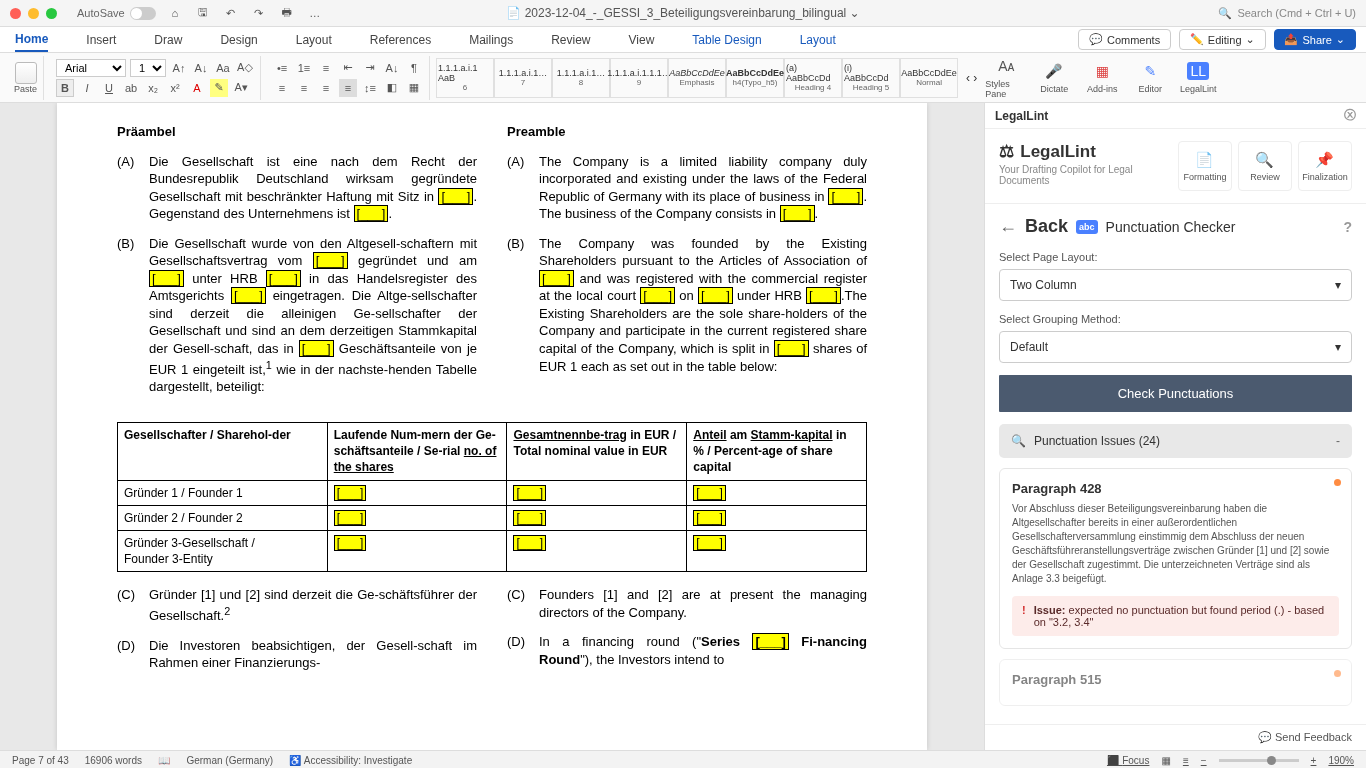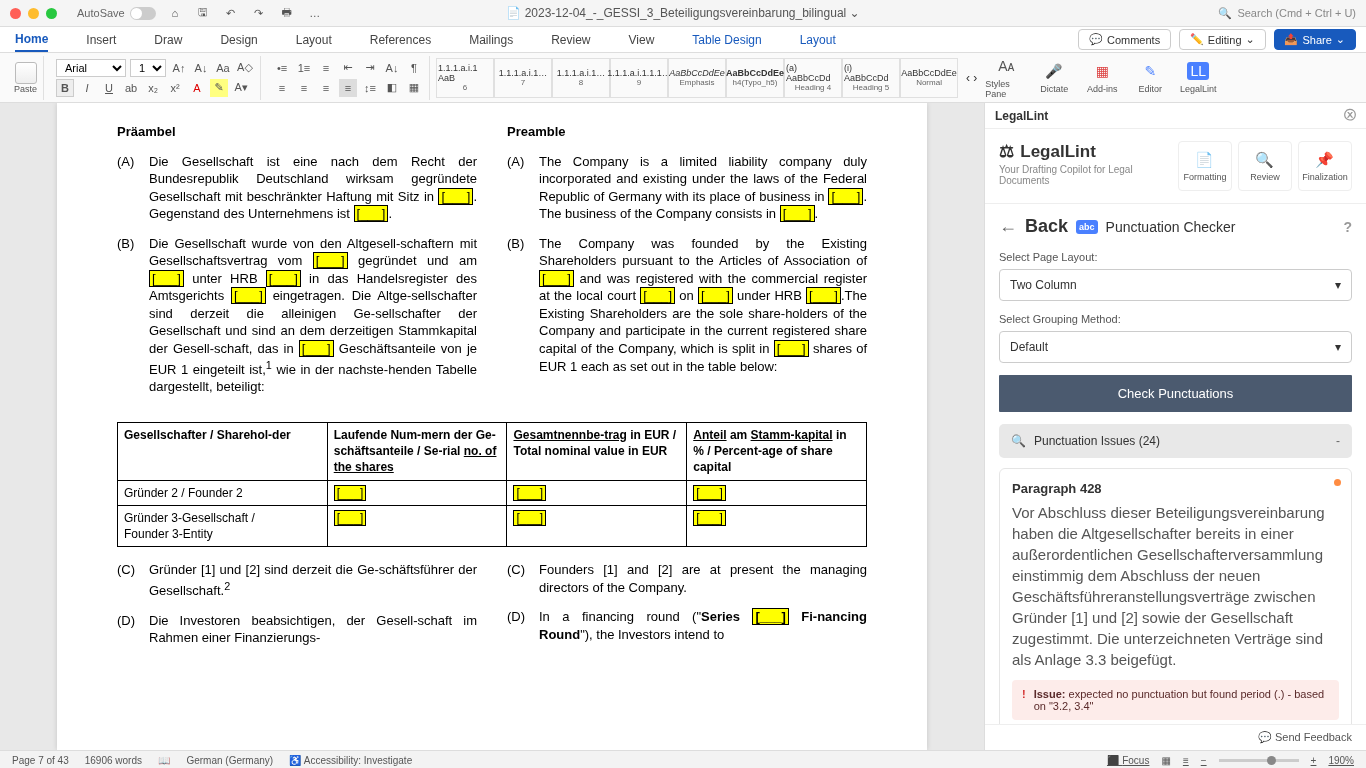--- a/index.html
+++ b/index.html
@@ -63,21 +63,21 @@
 .back .chip{background:#4a80ff;color:#fff;font-size:9px;padding:2px 3px;border-radius:3px;}
 .back .q{margin-left:auto;color:#999;font-size:14px;}
 .lbl{font-size:11px;color:#555;margin-bottom:6px;}
 .sel{width:100%;border:1px solid #ccc;border-radius:4px;padding:8px 10px;font-size:12px;background:#fff;display:flex;justify-content:space-between;cursor:pointer;margin-bottom:12px;}
 .primary{width:100%;background:#4b5a6f;color:#fff;border:none;border-radius:1px;padding:11px;font-size:13px;cursor:pointer;margin-bottom:12px;}
 .acc{background:#e8e8e8;border-radius:5px;padding:10px 12px;font-size:12px;display:flex;align-items:center;gap:8px;margin-bottom:10px;}
 .acc .cnt{margin-left:auto;color:#666;}
 .card{border:1px solid #e5e5e5;border-radius:6px;padding:12px;margin-bottom:10px;position:relative;}
 .card .dot{position:absolute;top:10px;right:10px;width:7px;height:7px;background:#ff8c42;border-radius:50%;}
 .card h4{font-size:13px;font-weight:700;margin-bottom:6px;}
-.card p{font-size:15px;color:#555;line-height:1.4;}
+.card p{font-size:10px;color:#555;line-height:1.4;}
 .issue{background:#fdecea;border-radius:4px;padding:8px 10px;margin-top:10px;font-size:11px;color:#5a2a2a;display:flex;gap:8px;}
 .issue .ex{color:#d32f2f;font-weight:bold;}
 .feedback{text-align:right;padding:6px 14px;font-size:11px;color:#555;border-top:1px solid #eee;cursor:pointer;}
 .status{height:19px;background:#f3f3f3;border-top:1px solid #ddd;display:flex;align-items:center;padding:0 12px;font-size:10px;color:#555;gap:16px;}
 .status .rt{margin-left:auto;display:flex;gap:12px;align-items:center;text-decoration:underline;}
 .slider{width:80px;height:3px;background:#ccc;position:relative;}
 .slider::after{content:'';position:absolute;left:60%;top:-3px;width:9px;height:9px;background:#888;border-radius:50%;}
 </style>
 </head>
 <body>
@@ -261,20 +261,26 @@
       </div>
       <table class="doc">
         <tbody>
             <tr>
           <th style="width:28%">Gesellschafter / Sharehol-der</th>
           <th style="width:24%"><span>Laufende Num-mern der Ge-schäftsanteile / Se-rial </span><span class="u">no. of the shares</span></th>
           <th style="width:24%"><span class="u">Gesamtnennbe-trag</span><span> in EUR / Total nominal value in EUR</span></th>
           <th style="width:24%"><span class="u">Anteil</span><span> am </span><span class="u">Stamm-kapital</span><span> in % / Percent-age of share capital</span></th>
         </tr>
         <tr>
+              <td>Gründer 1 / Founder 1</td>
+              <td><span class="hl">[___]</span></td>
+              <td><span class="hl">[___]</span></td>
+              <td><span class="hl">[___]</span></td>
+            </tr>
+        <tr>
               <td>Gründer 2 / Founder 2</td>
               <td><span class="hl">[___]</span></td>
               <td><span class="hl">[___]</span></td>
               <td><span class="hl">[___]</span></td>
             </tr>
         <tr>
               <td><span>Gründer 3-Gesellschaft     /</span><br><span>Founder 3-Entity</span></td>
               <td><span class="hl">[___]</span></td>
               <td><span class="hl">[___]</span></td>
               <td><span class="hl">[___]</span></td>

